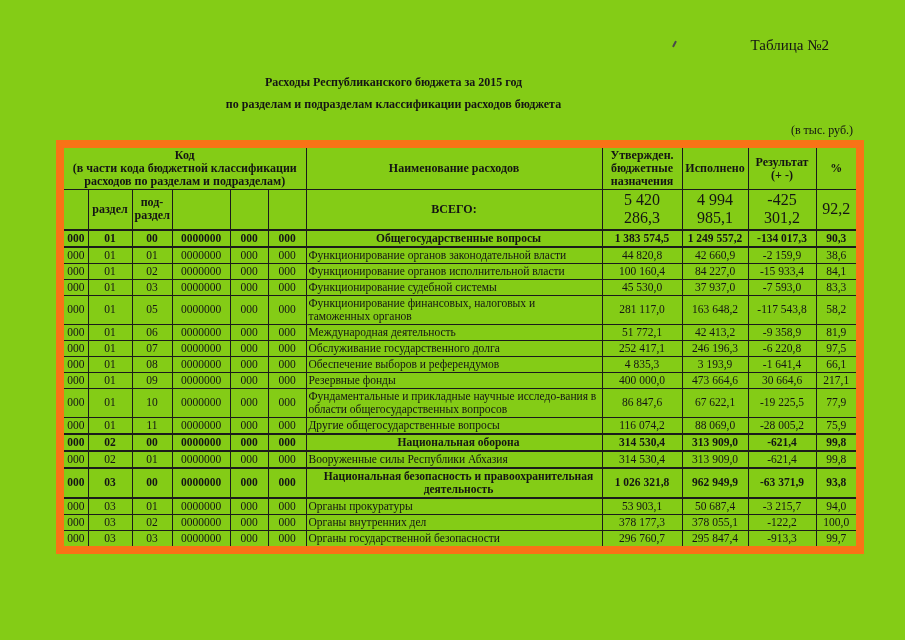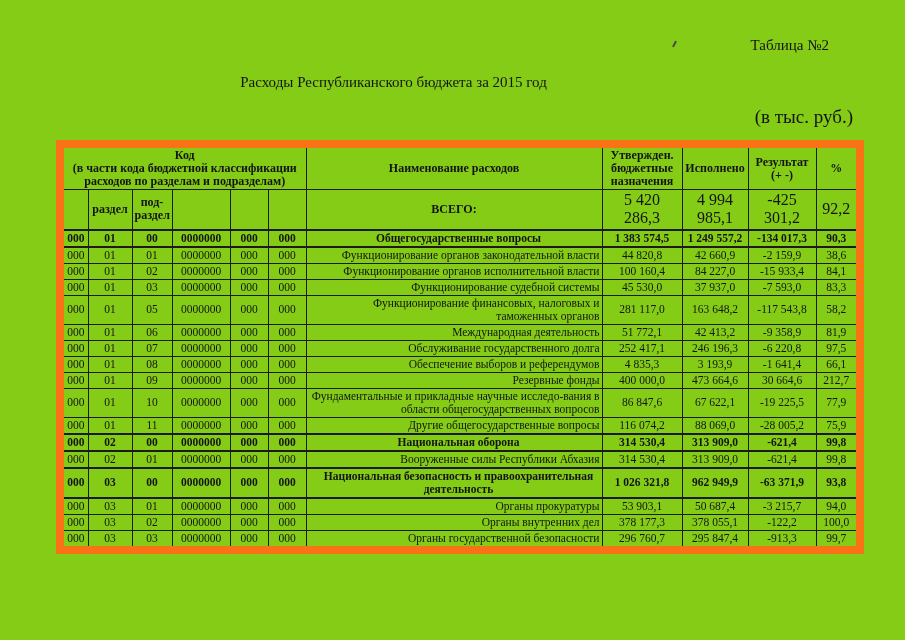--- a/index.html
+++ b/index.html
@@ -18,29 +18,29 @@
     top: 37px;
     right: 76px;
     font-size: 15px;
   }
   .doc-title {
     position: absolute;
     top: 71px;
     left: 0;
     width: 787px;
     text-align: center;
-    font-weight: normal;
-    font-size: 15px;
+    font-weight: bold;
+    font-size: 12px;
     line-height: 22px;
   }
   .units-note {
     position: absolute;
-    top: 106px;
+    top: 123px;
     right: 52px;
-    font-size: 19px;
+    font-size: 12px;
   }
   .stray-mark {
     position: absolute;
     top: 43px;
     left: 671px;
     width: 7px;
     height: 2px;
     background: #4a4a4a;
     transform: rotate(-62deg);
     border-radius: 1px;
@@ -70,36 +70,37 @@
   thead tr.h1 th { height: 44px; }
   thead tr.h2 th, thead tr.h2 td { height: 40px; }
   .total-label { font-size: 12.5px; }
   .total-cell {
     font-weight: normal;
     font-size: 16px;
     text-align: center;
   }
   tbody td { height: 16px; font-size: 11.5px; line-height: 13px; }
   .code-cell { text-align: center; }
-  .name-cell { text-align: right; padding-left: 5px; padding-right: 3px; }
+  .name-cell { text-align: left; padding-left: 5px; padding-right: 3px; }
   .num-cell { text-align: center; }
   tr.bold-row td { font-weight: bold; border-top-width: 2px; border-bottom-width: 2px; }
   tr.bold-row .name-cell { text-align: center; padding-left: 11px; }
 </style>
 </head>
 <body>
 
 <div class="page">
 
   <div class="stray-mark"></div>
 
   <div class="table-label">Таблица №2</div>
 
   <div class="doc-title">
     <div>Расходы Республиканского бюджета за 2015 год</div>
+    <div>по разделам и подразделам классификации расходов бюджета</div>
   </div>
 
   <div class="units-note">(в тыс. руб.)</div>
 
   <table class="budget-table">
     <colgroup>
       <col style="width:28px">
         <col style="width:44px">
         <col style="width:40px">
       <col style="width:58px">
@@ -249,21 +250,21 @@
           <td class="code-cell">000</td>
           <td class="code-cell">01</td>
           <td class="code-cell">09</td>
           <td class="code-cell">0000000</td>
           <td class="code-cell">000</td>
           <td class="code-cell">000</td>
           <td class="name-cell">Резервные фонды</td>
           <td class="num-cell">400 000,0</td>
           <td class="num-cell">473 664,6</td>
           <td class="num-cell">30 664,6</td>
-          <td class="num-cell">212,7</td>
+          <td class="num-cell">217,1</td>
         </tr>
         <tr>
           <td class="code-cell">000</td>
           <td class="code-cell">01</td>
           <td class="code-cell">10</td>
           <td class="code-cell">0000000</td>
           <td class="code-cell">000</td>
           <td class="code-cell">000</td>
           <td class="name-cell">Фундаментальные и прикладные научные исследо-вания в области общегосударственных вопросов</td>
           <td class="num-cell">86 847,6</td>

